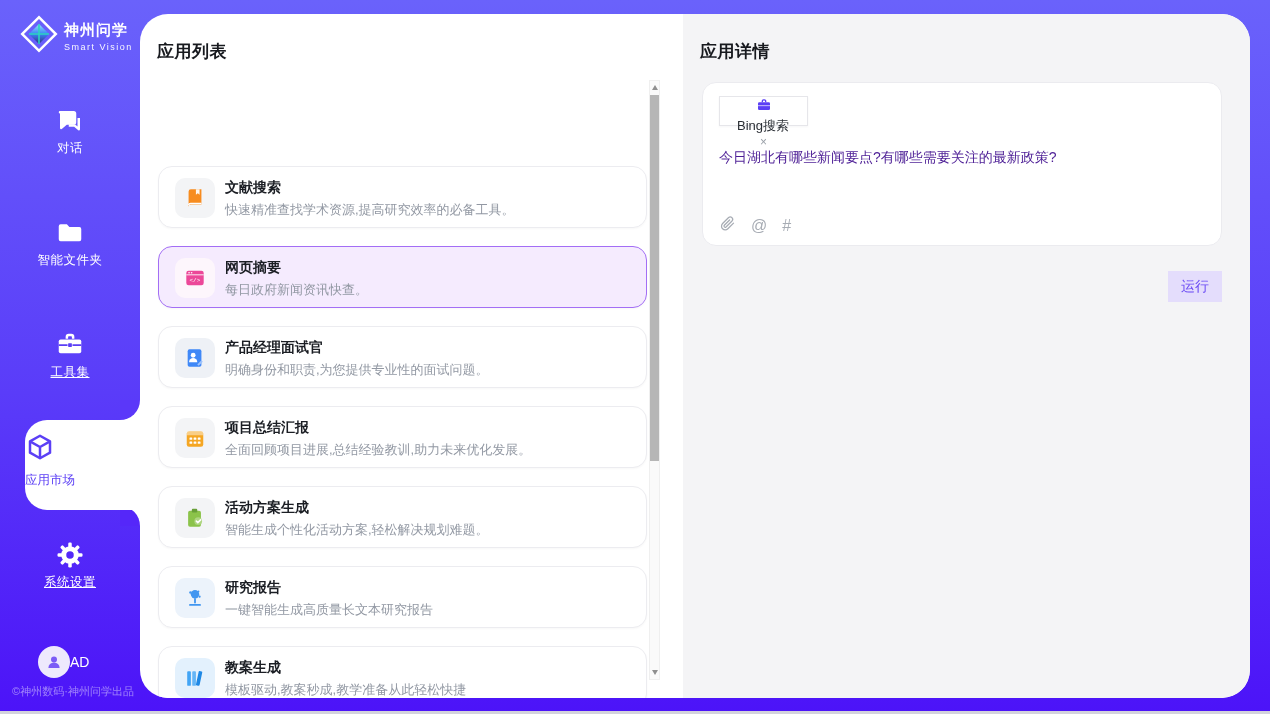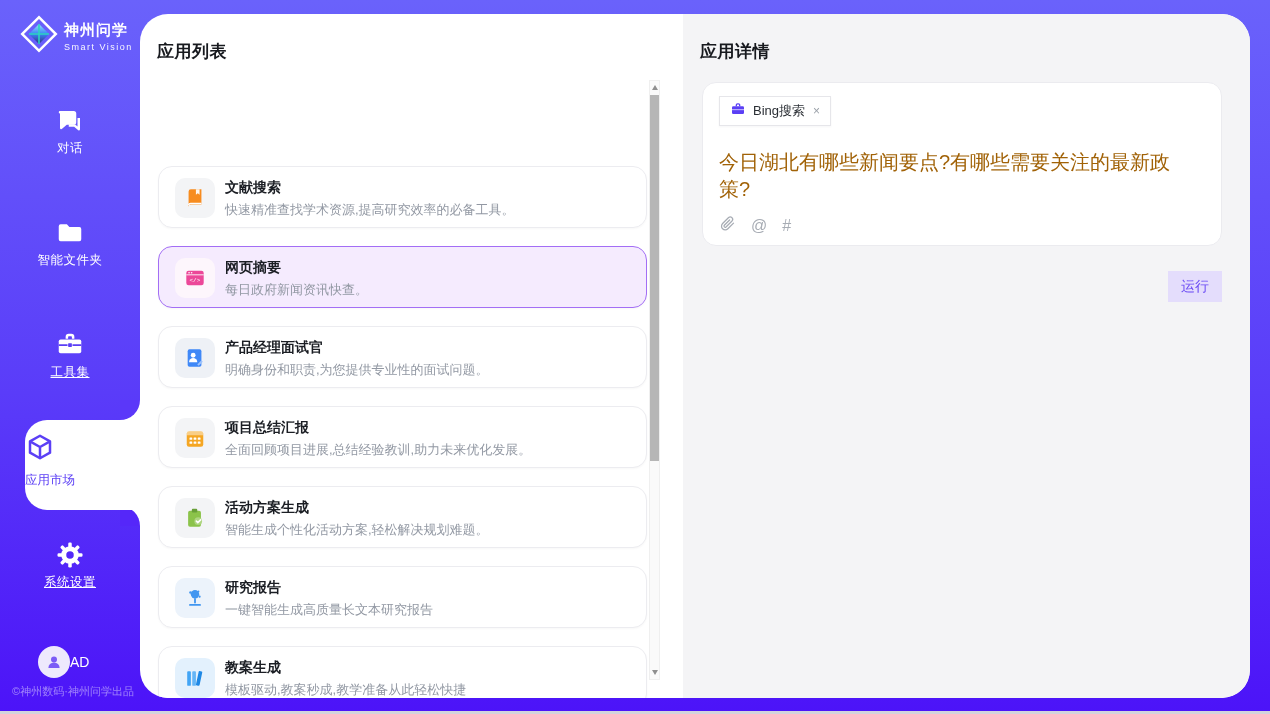--- a/index.html
+++ b/index.html
@@ -88,25 +88,25 @@
   .sb-down { bottom:4px; border-top:5px solid #8f8f8f; }
 
   
   .composer {
     position:absolute; left:562px; top:68px; width:520px; height:164px;
     background:#fff; border:1px solid #ebebef; border-radius:14px;
   }
   .chip {
     position:absolute; left:16px; top:13px; height:30px; display:inline-flex; align-items:center;
     padding:0 10px; background:#fff; border:1px solid #e6e6ea; border-radius:0;
-    box-shadow:0 1px 2px rgba(20,20,40,.04); cursor:default;
+    box-shadow:0 1px 2px rgba(20,20,40,.04); cursor:default;flex-direction:column;
   }
   .chip-label { font-size:13px; color:#2a2e34; margin:0 8px 0 7px; }
   .chip-close { font-size:12px; color:#9aa0a8; cursor:pointer; }
-  .query { position:absolute; left:16px; top:66px; width:480px; font-size:20px; color:#a16207; }
+  .query { position:absolute; left:16px; top:66px; width:480px; font-size:14px; color:#4c1d95; }
   .composer-icons { position:absolute; left:16px; top:132px; display:flex; align-items:center; gap:15px; color:#a7acb4; }
   .composer-icons .tico { font-size:16px; cursor:pointer; line-height:1; }
   .run-btn {
     position:absolute; left:1028px; top:257px; width:54px; height:31px;
     background:#e4ddfc; color:#6a4af4; font-size:14px; border:none; border-radius:0; cursor:pointer;
     font-family:inherit;
   }
 </style>
 </head>
 <body>

